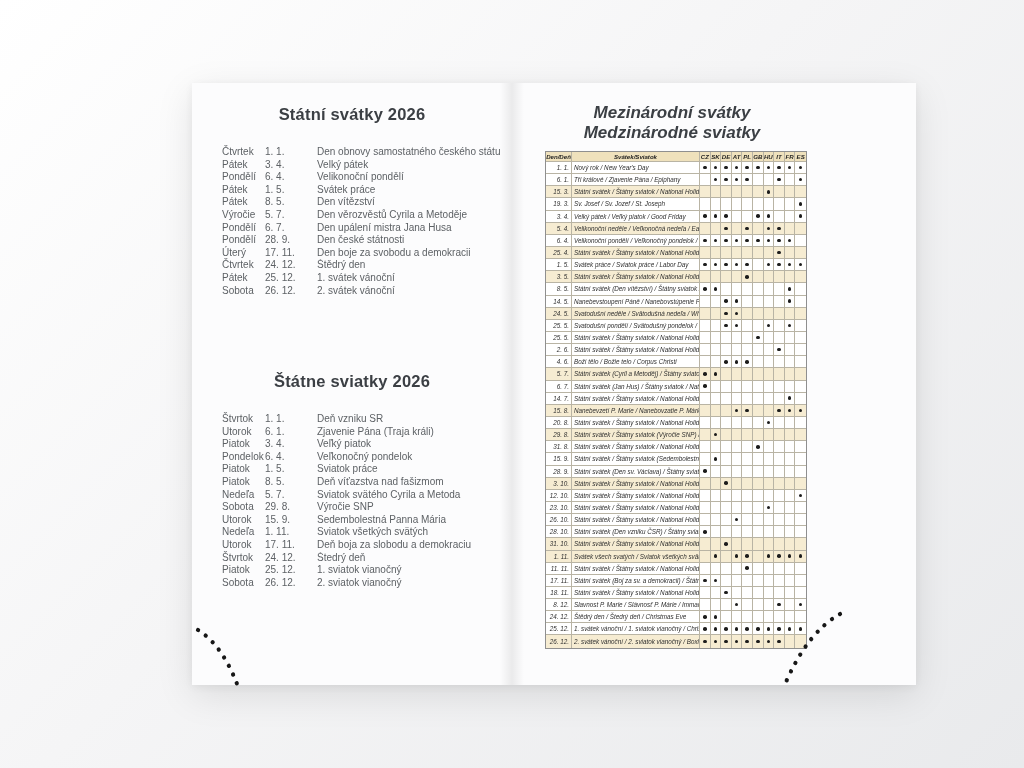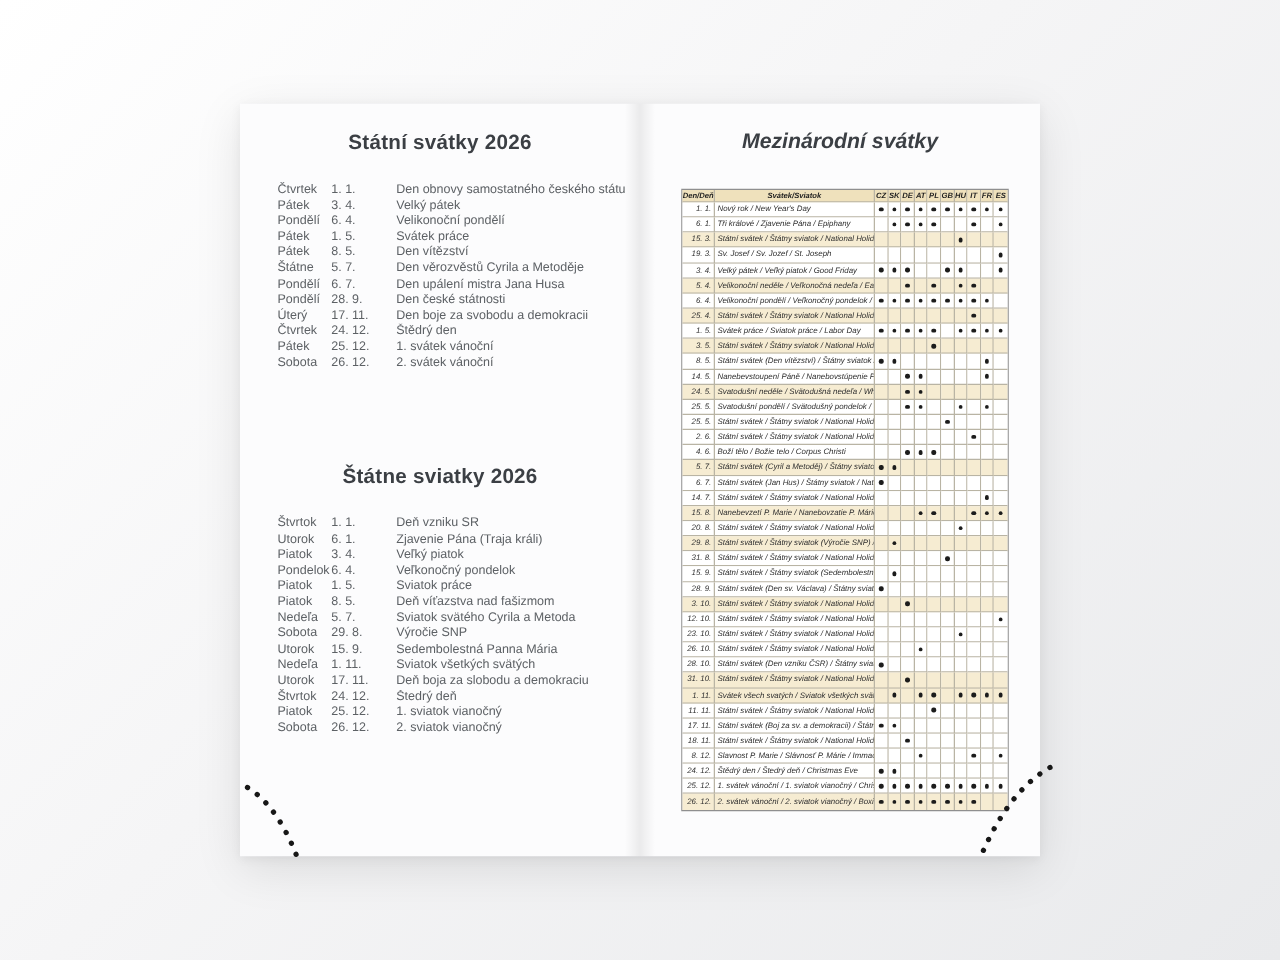--- a/index.html
+++ b/index.html
@@ -3,21 +3,21 @@
 <meta charset="utf-8">
 <style>
   html,body{margin:0;padding:0;}
   body{
     width:1024px;height:768px;overflow:hidden;
     background:linear-gradient(135deg,#ffffff 0%,#f5f5f6 45%,#e9eaec 100%);
     font-family:"Liberation Sans",sans-serif;
     position:relative;
   }
   .spread{
-    position:absolute;left:192px;top:83px;width:640px;height:602px;
+    position:absolute;left:192px;top:83px;width:724px;height:602px;
     background:#fcfcfd;
     box-shadow:0 10px 35px rgba(0,0,0,0.10),0 2px 8px rgba(0,0,0,0.06);
   }
   .gutter{
     position:absolute;left:308px;top:0;width:24px;height:100%;
     background:linear-gradient(90deg,rgba(0,0,0,0) 0%,rgba(0,0,0,0.07) 50%,rgba(0,0,0,0) 100%);
     pointer-events:none;
   }
   .page{position:absolute;top:0;width:320px;height:602px;}
   .page.left{left:0;}
@@ -96,21 +96,21 @@
           <span class="c-day">Pátek</span>
           <span class="c-date">1. 5.</span>
           <span class="c-name">Svátek práce</span>
         </div>
         <div class="hrow">
           <span class="c-day">Pátek</span>
           <span class="c-date">8. 5.</span>
           <span class="c-name">Den vítězství</span>
         </div>
         <div class="hrow">
-          <span class="c-day">Štátne</span>
+          <span class="c-day">Výročie</span>
           <span class="c-date">5. 7.</span>
           <span class="c-name">Den věrozvěstů Cyrila a Metoděje</span>
         </div>
         <div class="hrow">
           <span class="c-day">Pondělí</span>
           <span class="c-date">6. 7.</span>
           <span class="c-name">Den upálení mistra Jana Husa</span>
         </div>
         <div class="hrow">
           <span class="c-day">Pondělí</span>
@@ -208,20 +208,21 @@
         <div class="hrow">
           <span class="c-day">Sobota</span>
           <span class="c-date">26. 12.</span>
           <span class="c-name">2. sviatok vianočný</span>
         </div>
       </div>
   </div>
   <div class="page right">
     <h1 class="intl-title">
       <span>Mezinárodní svátky</span>
+      <span>Medzinárodné sviatky</span>
     </h1>
     <div class="itable" id="intl-table">
         <div class="trow thead">
           <div class="tc date">Den/Deň</div>
           <div class="tc name name-h">Svátek/Sviatok</div>
           <div class="tc cc">CZ</div>
           <div class="tc cc">SK</div>
           <div class="tc cc">DE</div>
           <div class="tc cc">AT</div>
           <div class="tc cc">PL</div>

